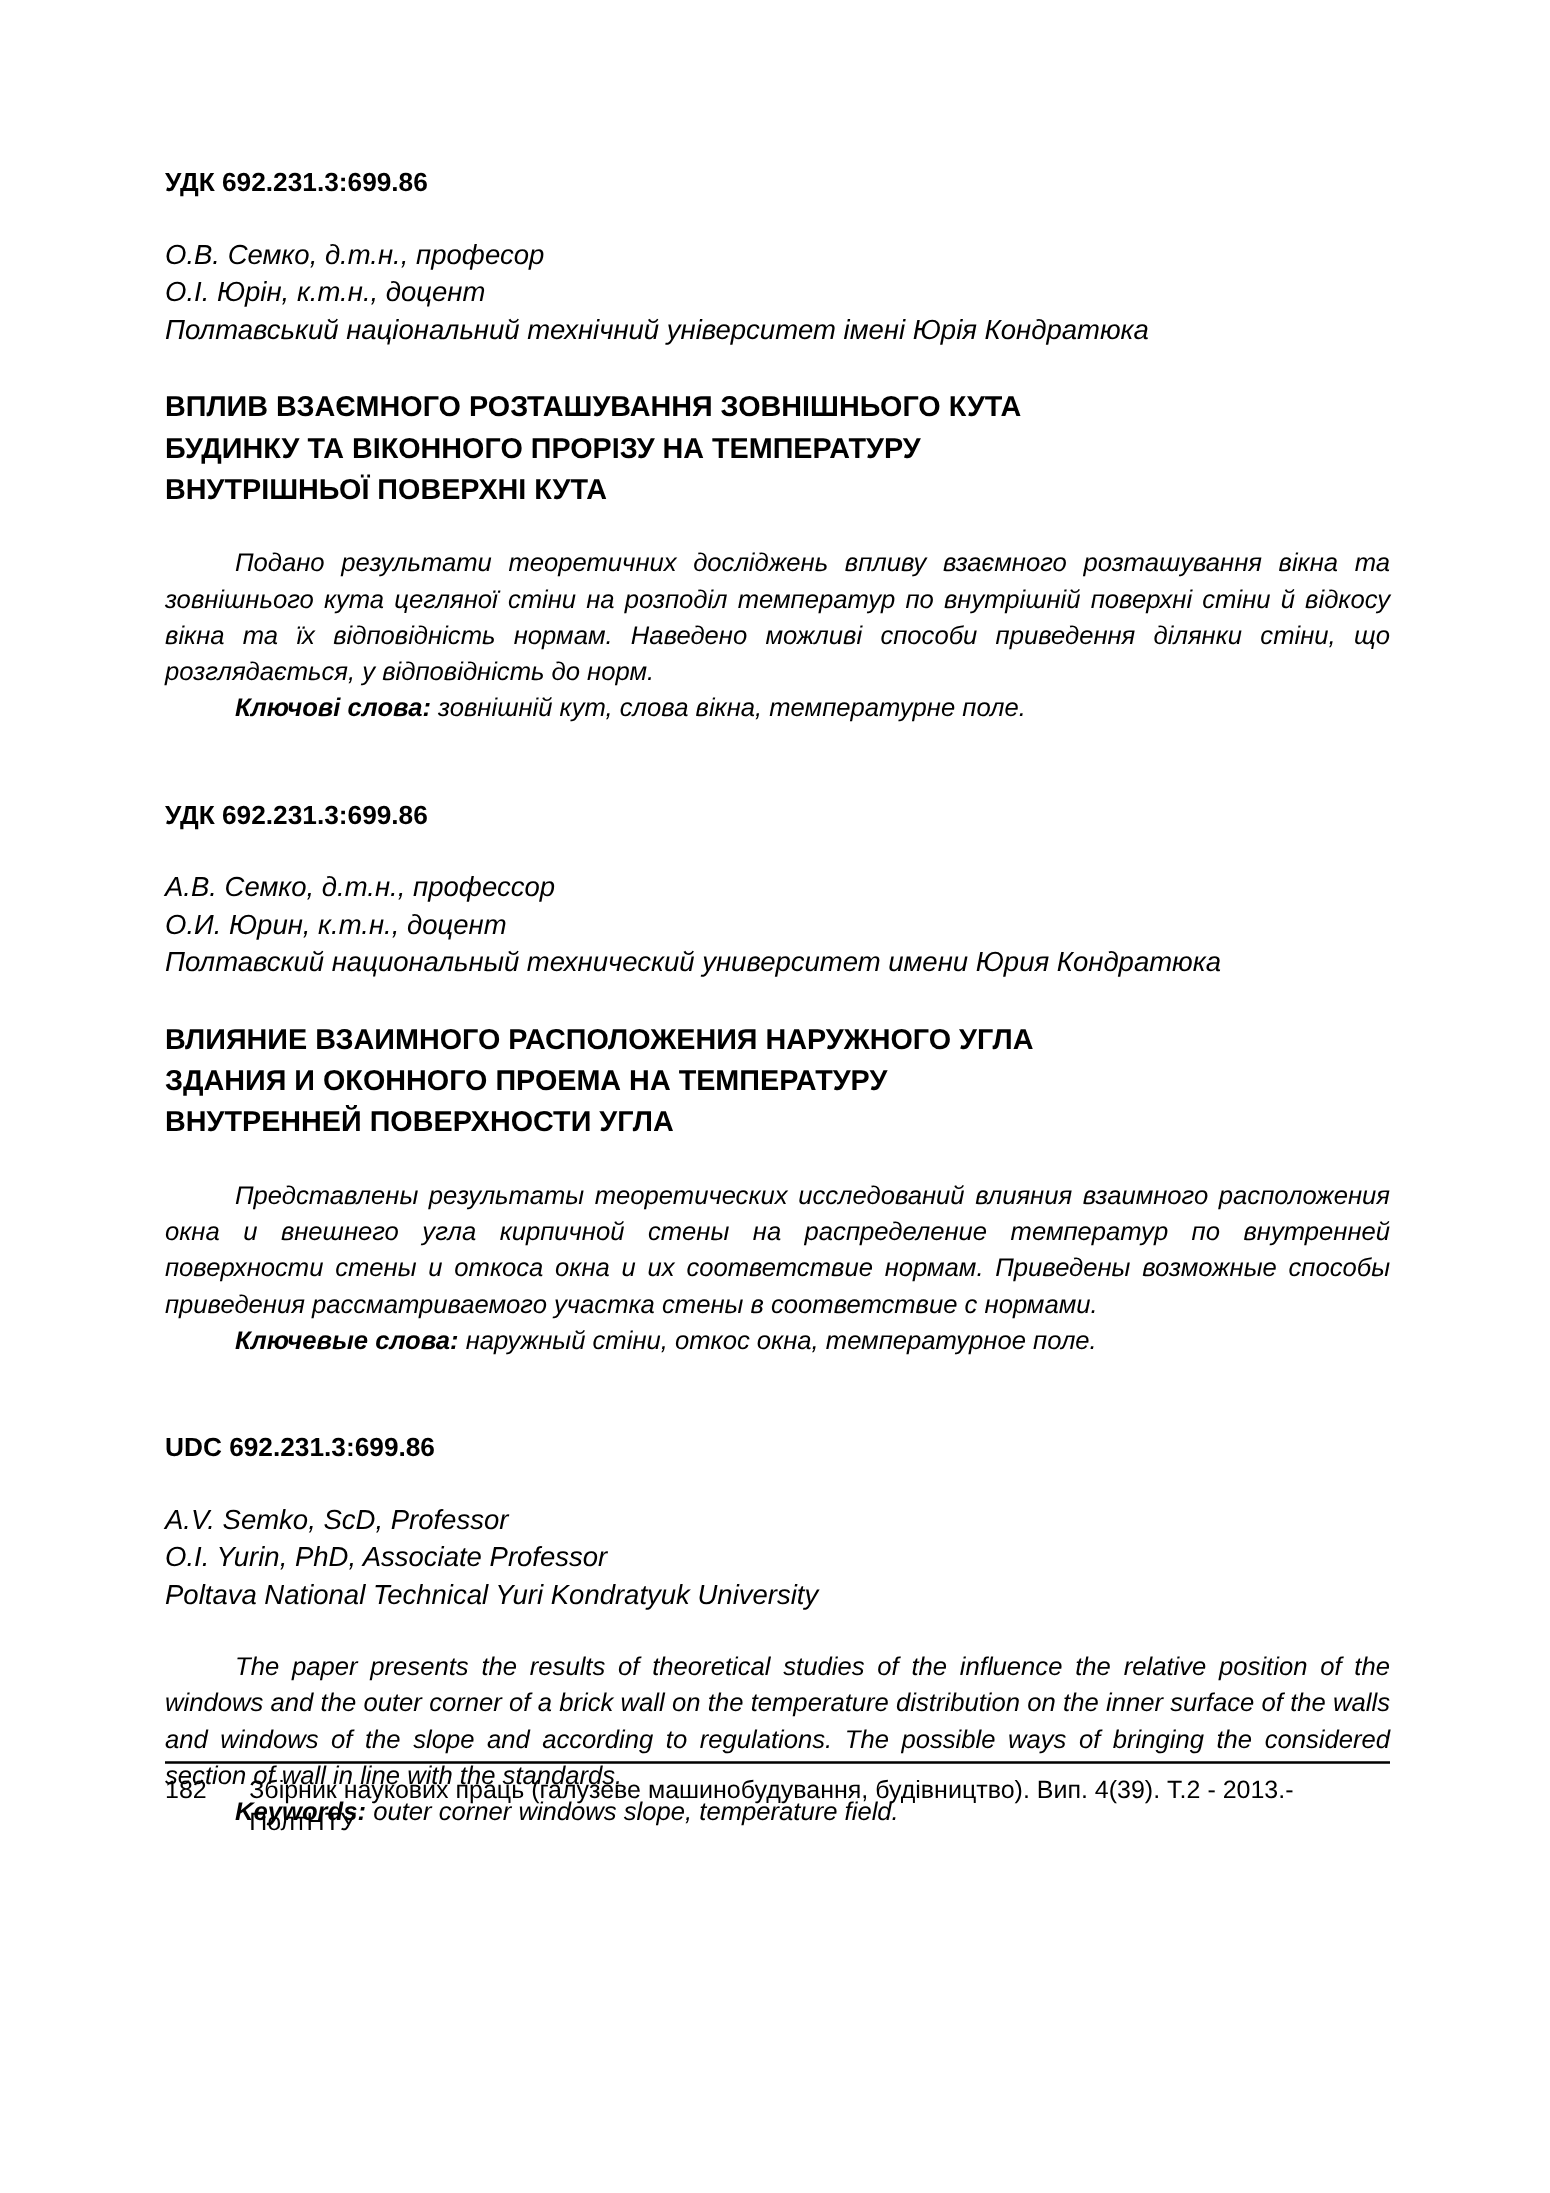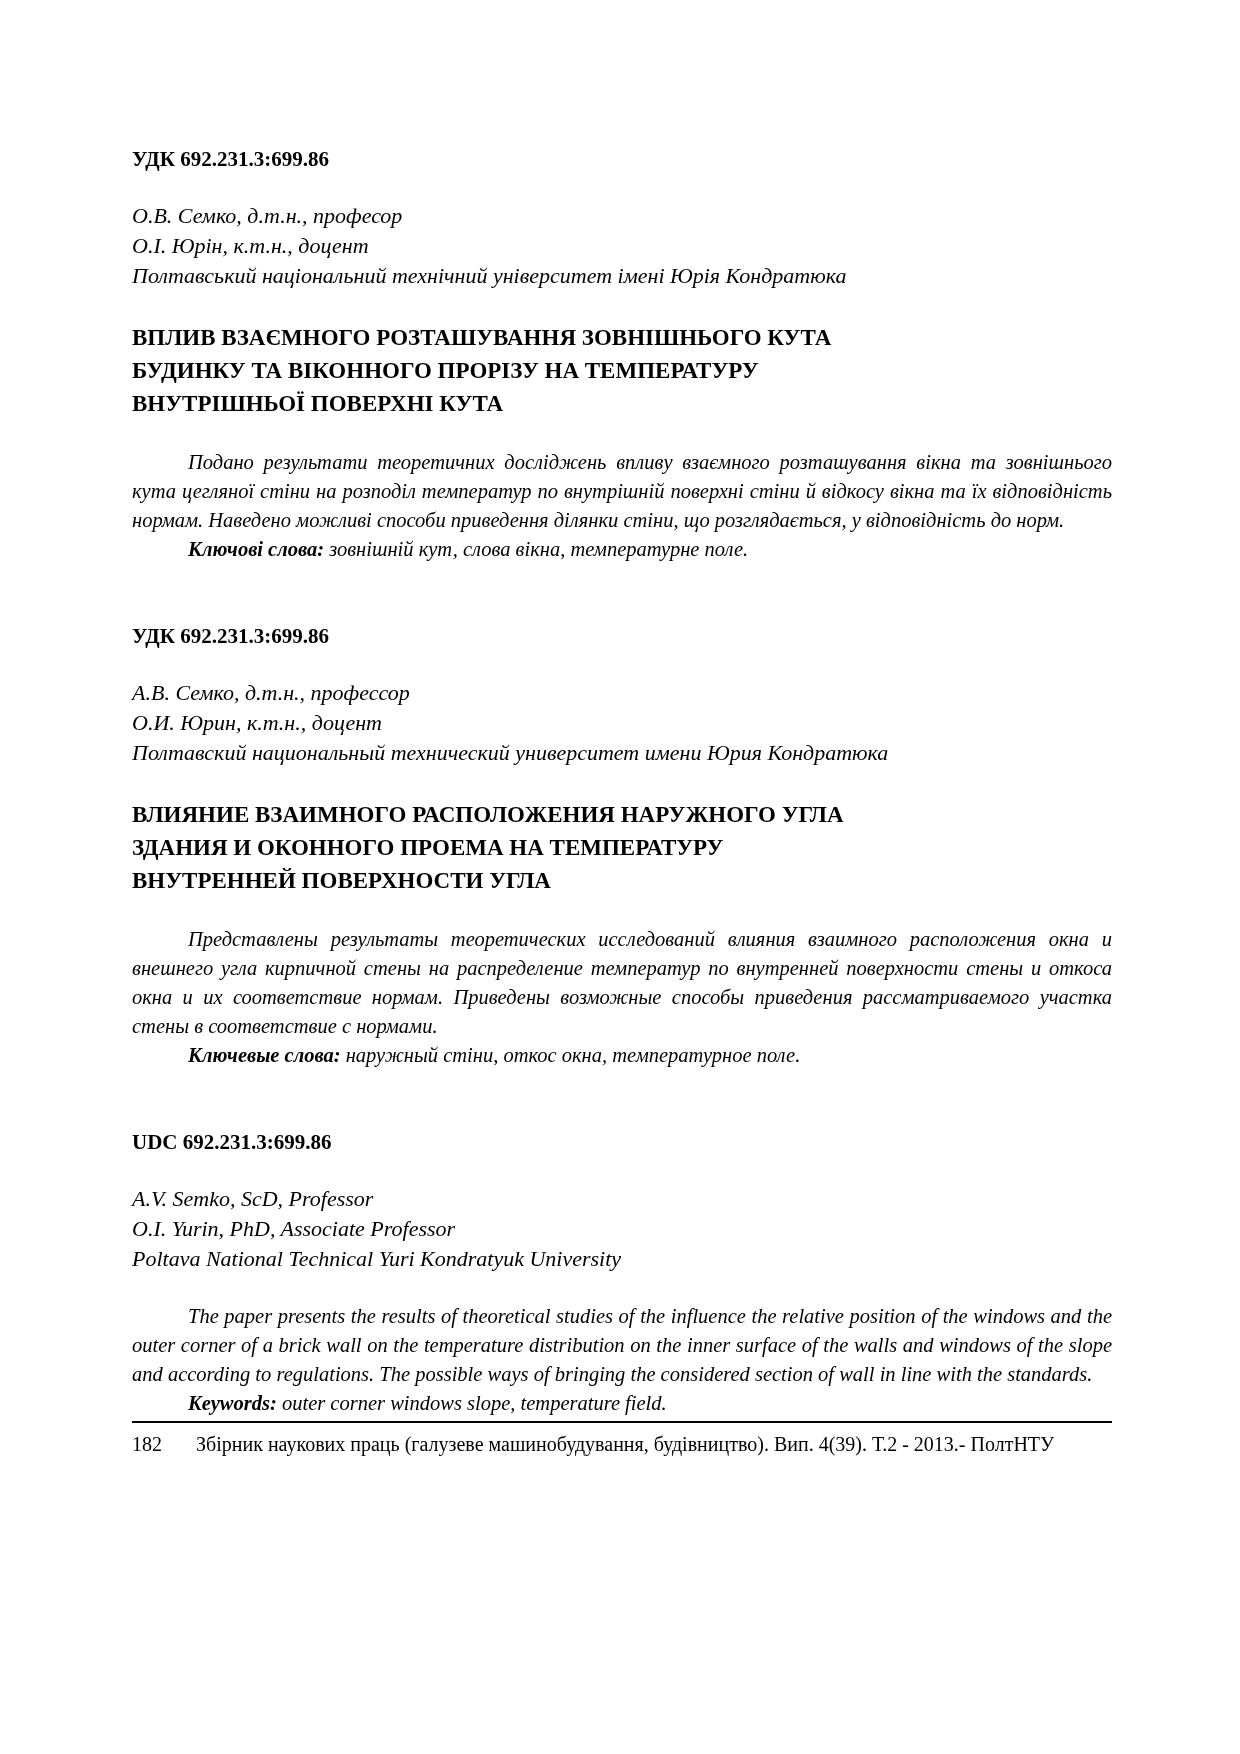--- a/index.html
+++ b/index.html
@@ -4,24 +4,24 @@
 <style>
   html, body {
     margin: 0;
     padding: 0;
     background: #ffffff;
   }
   .page {
     position: relative;
     width: 1240px;
     height: 1492px;
-    margin: 15px auto;
+    margin: 3px auto;
     background: #ffffff;
     color: #000000;
-    font-family: Liberation Serif, serif;
+    font-family: Liberation Sans, sans-serif;
     box-sizing: border-box;
     padding: 130px 128px 0 132px;
     overflow: hidden;
   }
   .udc {
     font-weight: bold;
     font-size: 21px;
     line-height: 28px;
     margin: 0;
   }

